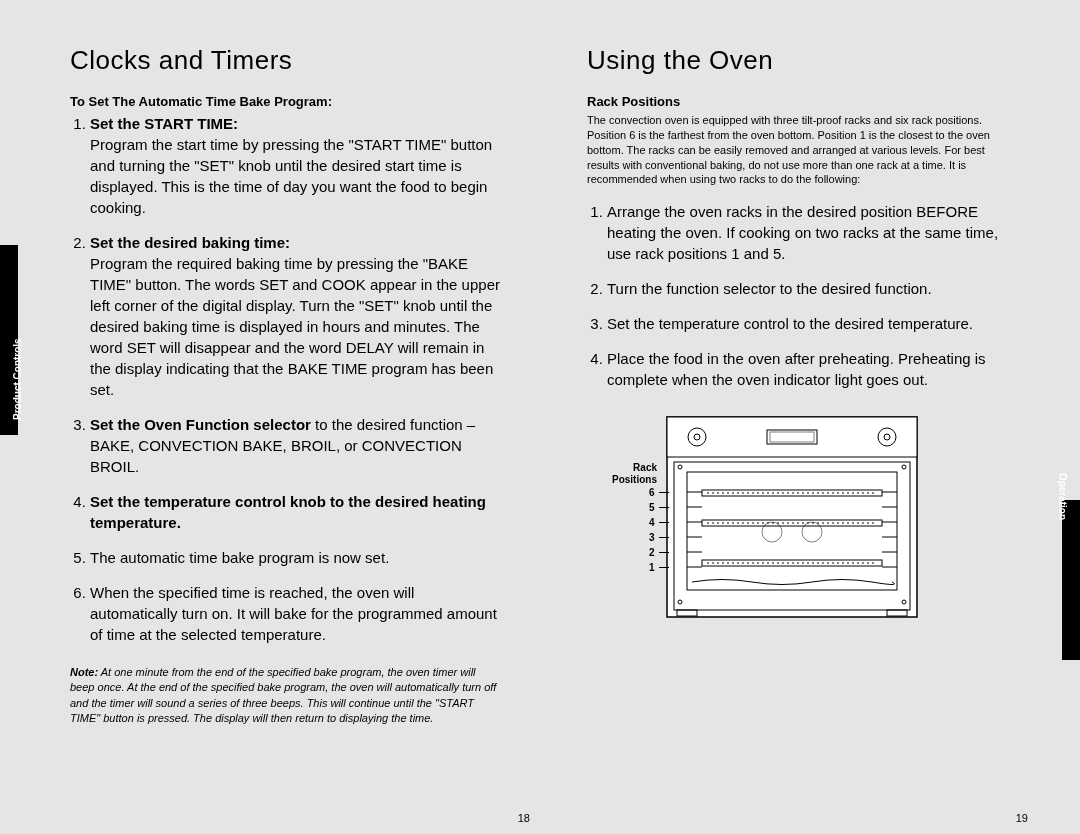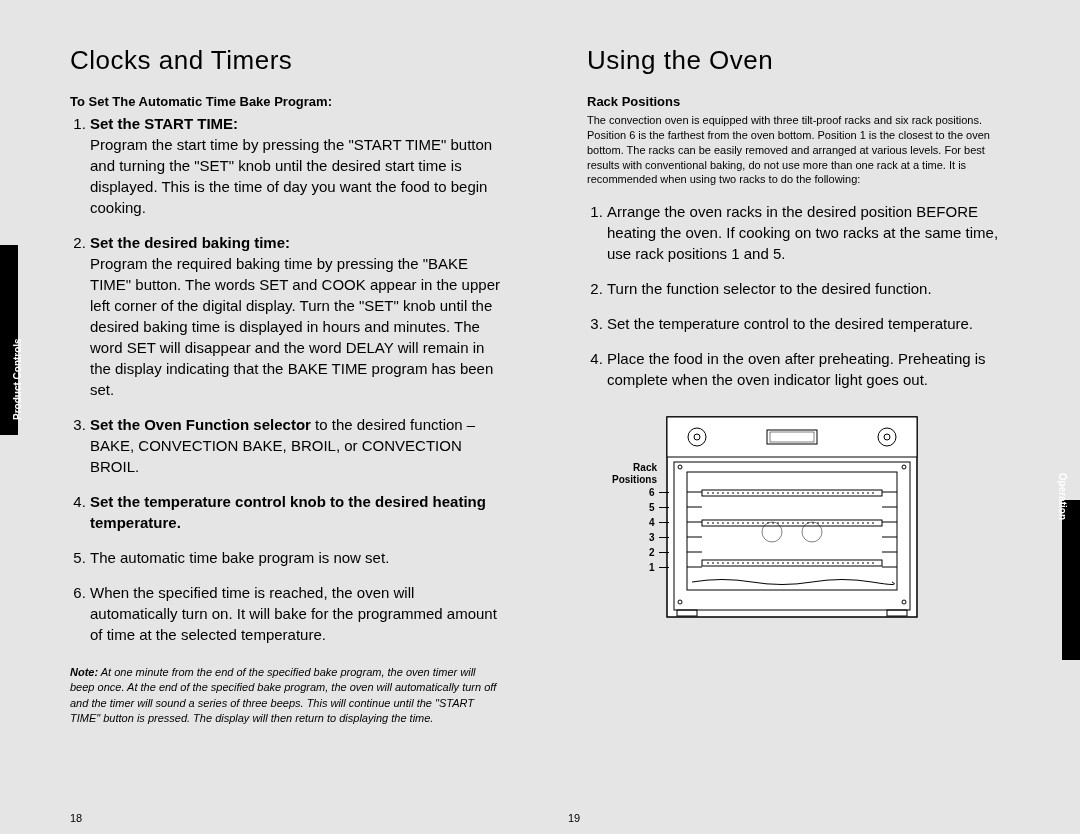--- a/index.html
+++ b/index.html
@@ -97,21 +97,21 @@
     transform-origin: right top;
     top: 20px;
     right: 12px;
     white-space: nowrap;
   }
   .page-num {
     position: absolute;
     bottom: 10px;
     font-size: 11px;
     width: 460px;
-    text-align: left;
+    text-align: right;
   }
   .page-num-left { left: 70px; }
   .page-num-right { left: 568px; }
 
   
   .oven-wrap {
     position: relative;
     margin-top: 22px;
     margin-left: 75px;
   }

